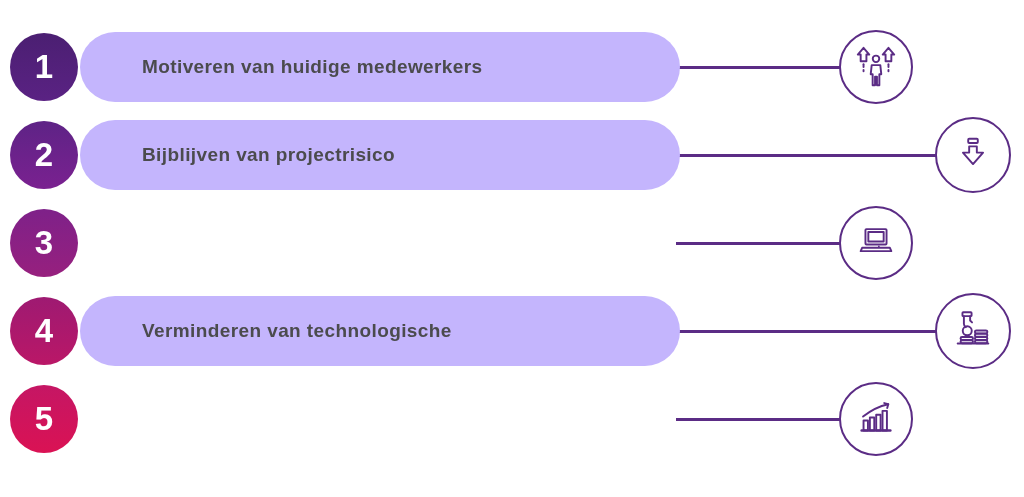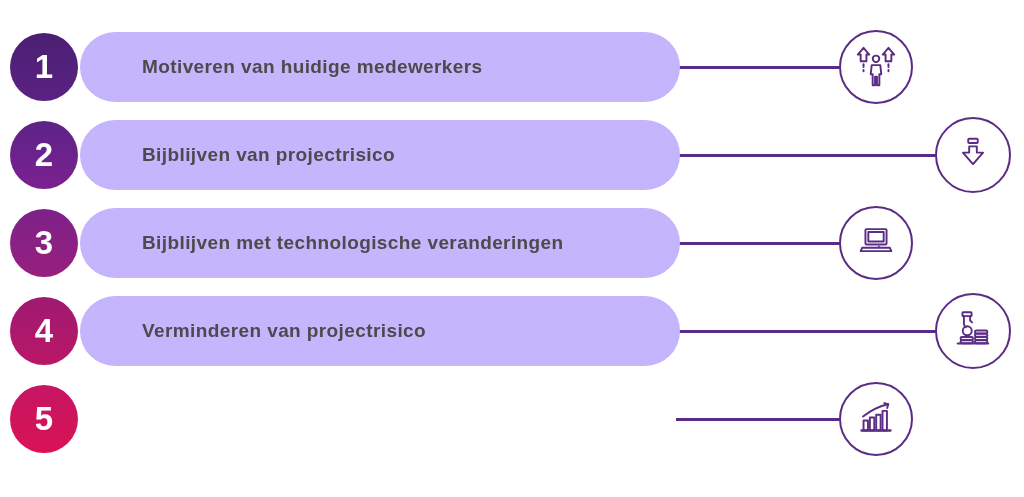--- a/index.html
+++ b/index.html
@@ -78,40 +78,37 @@
         <rect x="19" y="7" width="10" height="4.5" rx="1"></rect>
         <path d="M20 15 H28 V21.5 H34.5 L24 33.5 L13.5 21.5 H20 Z"></path>
       </svg>
     </div>
   </div>
 
   <div class="row row3 row-odd">
     <div class="badge" style="background: linear-gradient(rgb(126, 33, 137), rgb(151, 32, 126));">
       <span>3</span>
     </div>
-    <div class="pill">
-      <span class="label">Bijblijven met technologische veranderingen</span>
-    </div>
     <div class="connector"></div>
     <div class="icon-circle">
       <svg class="ic" width="46" height="46" viewBox="0 0 48 48">
         <rect x="13" y="9.5" width="22" height="16" rx="1"></rect>
         <rect x="16" y="12.5" width="16" height="10"></rect>
         <circle class="fill" cx="27" cy="27.4" r="0.9"></circle>
         <path d="M9.5 29 H38.5 L40 32.5 H8 Z"></path>
       </svg>
     </div>
   </div>
 
   <div class="row row4 row-even">
     <div class="badge" style="background: linear-gradient(rgb(158, 26, 114), rgb(186, 23, 103));">
       <span>4</span>
     </div>
     <div class="pill">
-      <span class="label">Verminderen van projectrisico</span>
+      <span class="label">Verminderen van technologische</span>
     </div>
     <div class="connector"></div>
     <div class="icon-circle">
       <svg class="ic" width="46" height="46" viewBox="0 0 48 48">
         <rect x="13" y="4.5" width="9.5" height="4" rx="0.8"></rect>
         <path d="M14.5 8.5 V16.5 Q14.5 19 16.5 20"></path>
         <path d="M21 8.5 V13 L23 15"></path>
         <circle cx="18" cy="23.8" r="4.7"></circle>
         <rect x="11" y="30.2" width="13" height="3.1" rx="1.5"></rect>
         <rect x="11" y="33.6" width="13" height="3.1" rx="1.5"></rect>

